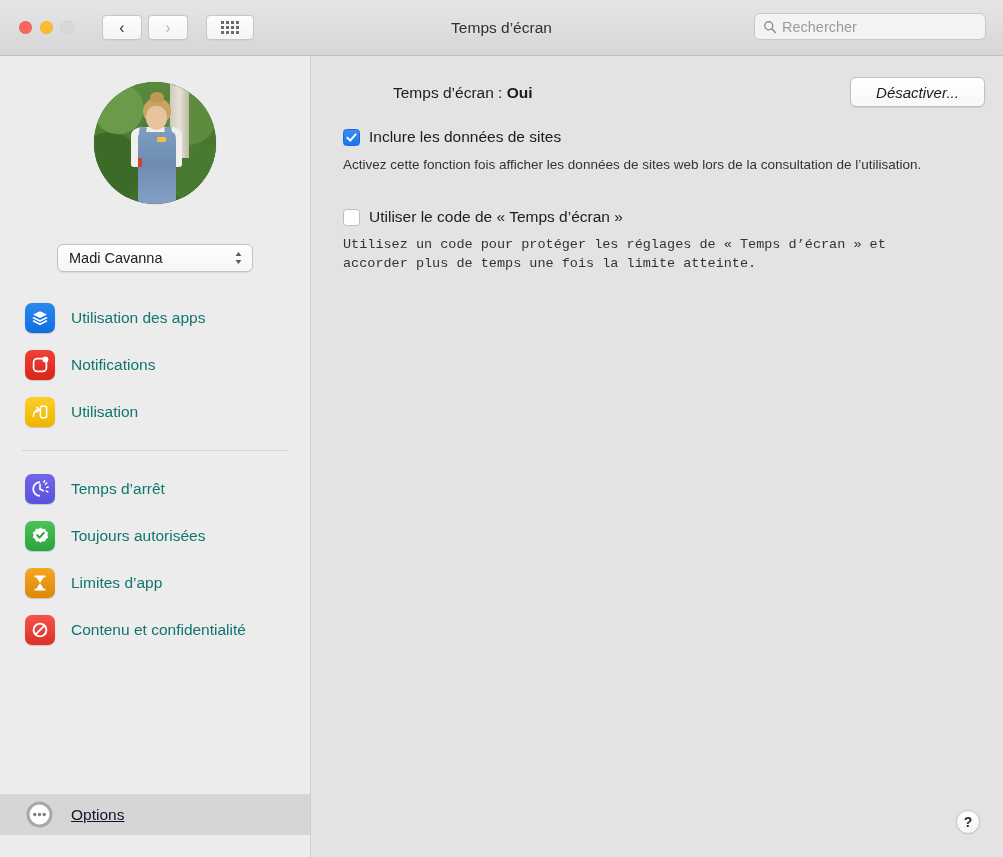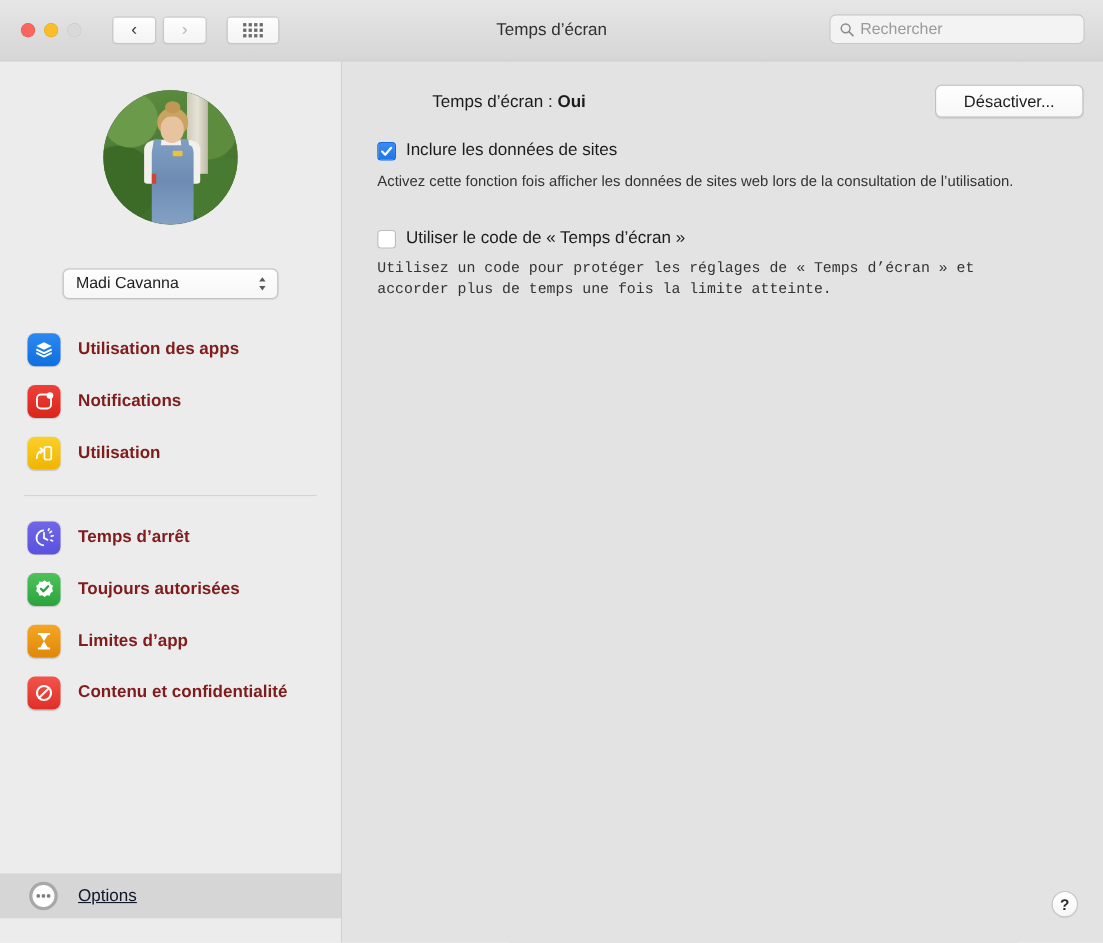--- a/index.html
+++ b/index.html
@@ -137,21 +137,21 @@
     display: flex; align-items: center;
     height: 47px; padding-left: 25px;
   }
   .navicon {
     width: 30px; height: 30px; flex: 0 0 30px;
     border-radius: 7px; margin-right: 16px;
     display: flex; align-items: center; justify-content: center;
     position: relative;
     box-shadow: 0 0.5px 1px rgba(0,0,0,.16);
   }
-  .navlabel { font-size: 15.5px; color: #7f1d1d; font-weight: bold; }
+  .navlabel { font-size: 15.5px; color: #0f766e; }
 
   .ic-apps   { background: linear-gradient(to bottom,#2b88f0,#0f6fe0); }
   .ic-notif  { background: linear-gradient(to bottom,#ef4037,#d9251c); }
   .ic-pickup { background: linear-gradient(to bottom,#fbd029,#f0b400); }
   .ic-down   { background: linear-gradient(to bottom,#6f67e8,#5b52dd); }
   .ic-limits { background: linear-gradient(to bottom,#f5a623,#df8709); }
   .ic-allow  { background: linear-gradient(to bottom,#4dc25a,#2ba33c); }
   .ic-content{ background: linear-gradient(to bottom,#f3544a,#de2f28); }
 
   .sep {
@@ -183,20 +183,21 @@
 
   .disable-btn {
     position: absolute; right: 18px; top: 21px;
     min-width: 135px; height: 29px;
     background: linear-gradient(to bottom,#ffffff,#f7f7f7);
     border: 0.5px solid #c1c1c1; border-radius: 6px;
     display: flex; align-items: center; justify-content: center;
     font-size: 15px; color: #1c1c1c;
     box-shadow: 0 0.5px 1px rgba(0,0,0,.09);
     padding: 14px 16px;
+    font-style: italic;
   }
 
   .cbrow { position: absolute; left: 32px; display: flex; align-items: center; }
   .cbrow.one { top: 72px; }
   .cbrow.two { top: 152px; }
   .cb {
     width: 17px; height: 17px; flex: 0 0 17px;
     border-radius: 3.5px; margin-right: 9px;
     display: flex; align-items: center; justify-content: center;
   }

